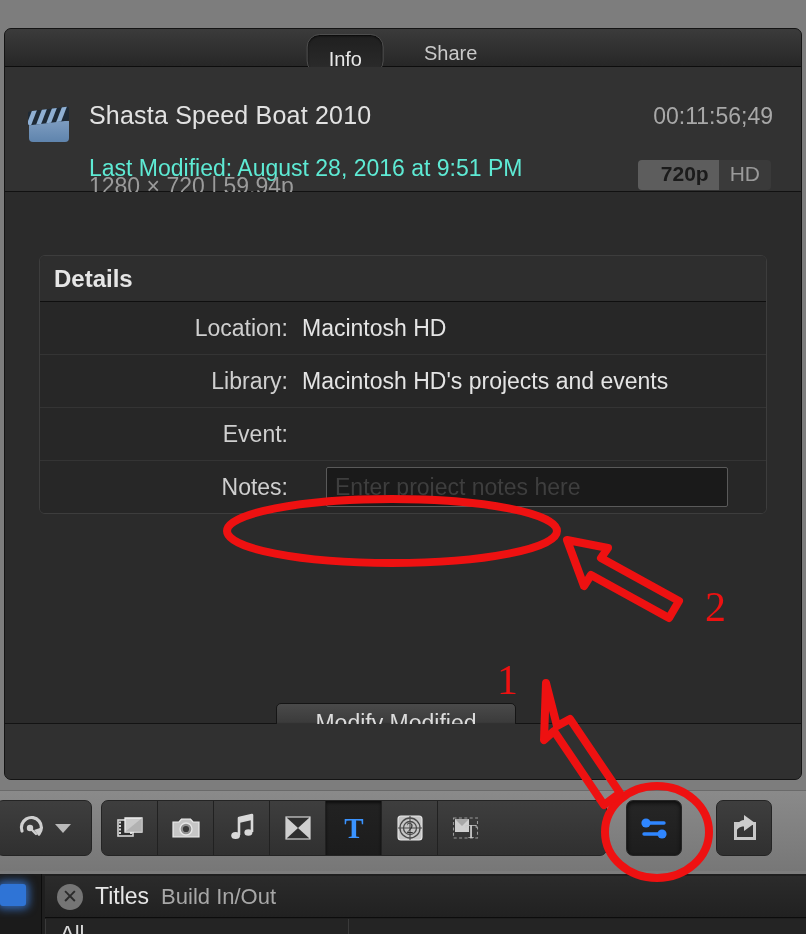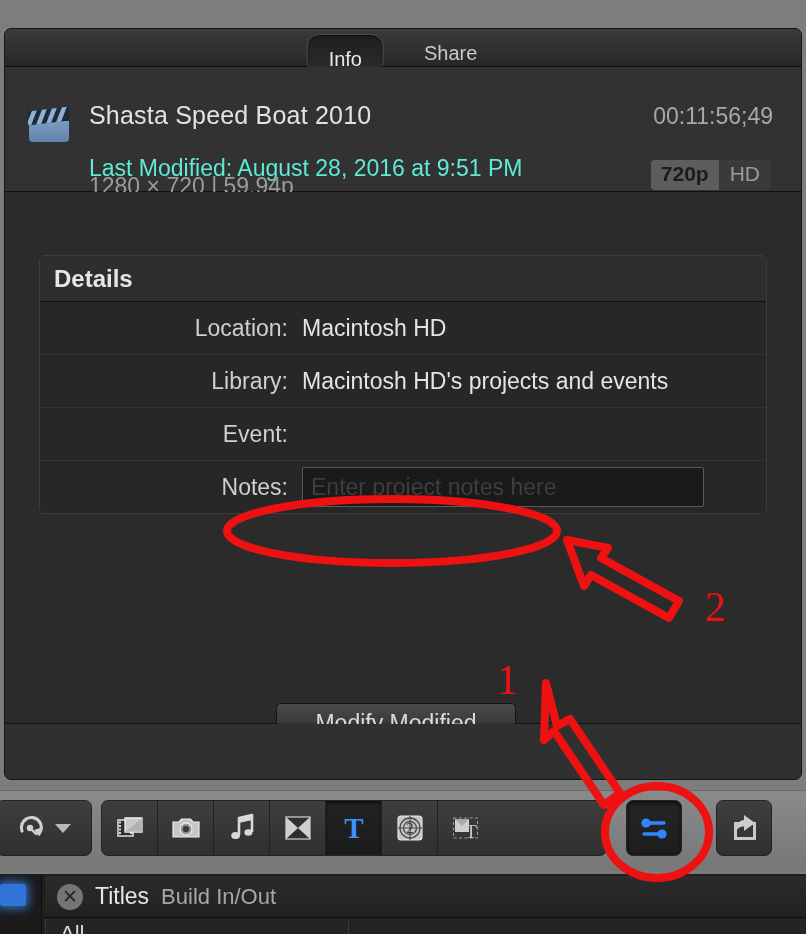--- a/index.html
+++ b/index.html
@@ -141,21 +141,21 @@
     display: flex;
     height: 30px;
     border-radius: 4px;
     overflow: hidden;
   }
   .badge-a {
     background: #5d5d5d;
     color: #1b1b1b;
     font-weight: bold;
     font-size: 21px;
-    padding: 2px 10px 4px 10px;
+    padding: 2px 10px 4px 23px;
     line-height: 24px;
   }
   .badge-b {
     background: #3a3a3a;
     color: #9a9a9a;
     font-size: 21px;
     padding: 2px 11px 4px 11px;
     line-height: 24px;
   }
   .audio {
@@ -235,20 +235,21 @@
     background: #1a1a1a;
     border: 1px solid #5a5a5a;
     border-radius: 2px;
     display: flex;
     align-items: center;
     padding-left: 8px;
     box-sizing: border-box;
     font-size: 23px;
     color: #3e3e3e;
     white-space: nowrap;
+    margin-left: 24px;
   }
 
   
   .modify-btn {
     position: absolute;
     left: 271px; top: 511px;
     width: 240px; height: 40px;
     background: linear-gradient(to bottom, #4a4a4a 0%, #3b3b3b 48%, #2f2f2f 52%, #3a3a3a 100%);
     border: 1px solid #151515;
     border-radius: 5px;

